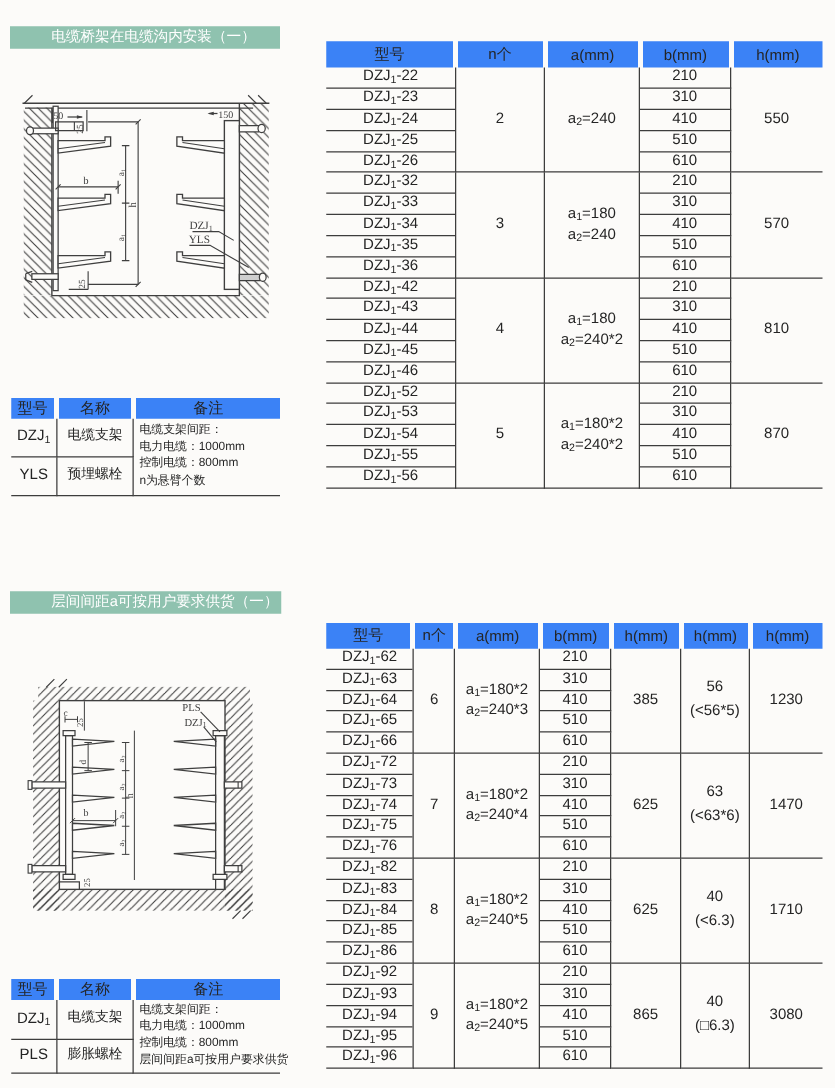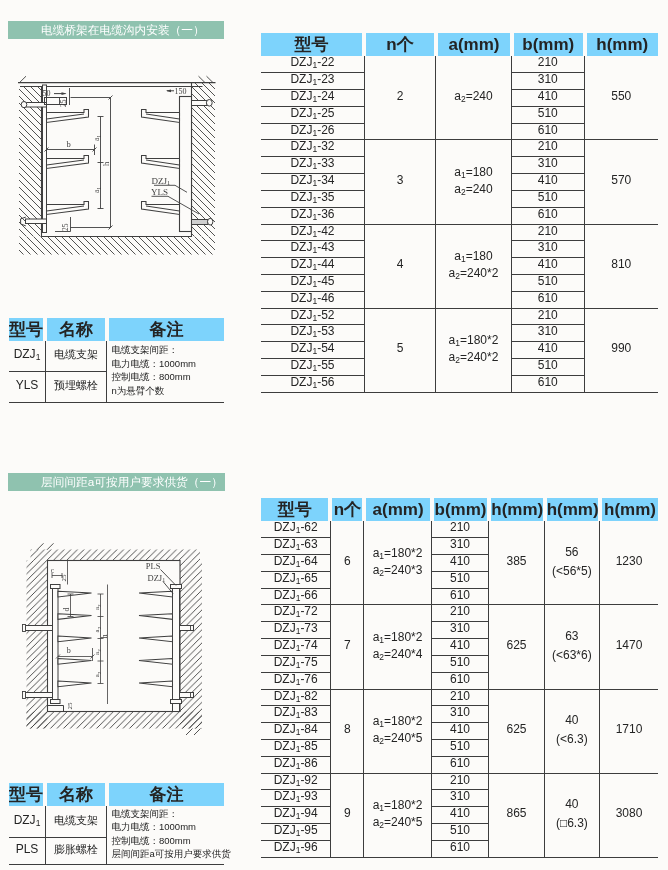--- a/index.html
+++ b/index.html
@@ -4,21 +4,21 @@
 <style>
   html,body{margin:0;padding:0;}
   body{width:668px;height:870px;position:relative;background:#fcfbf9;
        font-family:"Liberation Sans",sans-serif;overflow:hidden;}
   .bar{position:absolute;left:8px;width:216px;height:18px;background:#8fc2af;box-sizing:border-box;
        color:#fff;font-size:11.7px;text-align:left;padding-left:33px;line-height:18.5px;}
   table{border-collapse:separate;border-spacing:0;table-layout:fixed;position:absolute;
         color:#242424;font-size:12px;}
   td,th{padding:0;text-align:center;vertical-align:middle;overflow:hidden;white-space:nowrap;}
   td{line-height:13px;padding-bottom:2.8px;}
-  th{background:#7dd3fc;background-clip:padding-box;font-weight:bold;font-size:17px;}
+  th{background:#3b82f6;background-clip:padding-box;font-weight:normal;font-size:12px;}
   th.gl{border-left:2.5px solid transparent;}
   th.gr{border-right:2.5px solid transparent;}
   sub{font-size:8.5px;vertical-align:-2px;letter-spacing:0;line-height:0;}
   .bb{border-bottom:1px solid #3d3d3d;}
   .bl{border-left:1px solid #3d3d3d;}
   .br{border-right:1px solid #3d3d3d;}
   .two{line-height:16.5px;}
   .twoh{line-height:19px;}
 </style>
 </head>
@@ -233,21 +233,21 @@
         <td class="bb">DZJ<sub>1</sub>-46</td>
         <td class="bb br">610</td>
       </tr>
 <tr style="height:16.82px;">
         <td class="bb">DZJ<sub>1</sub>-52</td>
         <td class="bb bl br" rowspan="5">5</td>
         <td class="bb br" rowspan="5">
           <div class="two">a<sub>1</sub>=180*2<br>a<sub>2</sub>=240*2</div>
         </td>
         <td class="bb br">210</td>
-        <td class="bb" rowspan="5">990</td>
+        <td class="bb" rowspan="5">870</td>
       </tr>
 <tr style="height:16.82px;">
         <td class="bb">DZJ<sub>1</sub>-53</td>
         <td class="bb br">310</td>
       </tr>
 <tr style="height:16.82px;">
         <td class="bb">DZJ<sub>1</sub>-54</td>
         <td class="bb br">410</td>
       </tr>
 <tr style="height:16.82px;">

